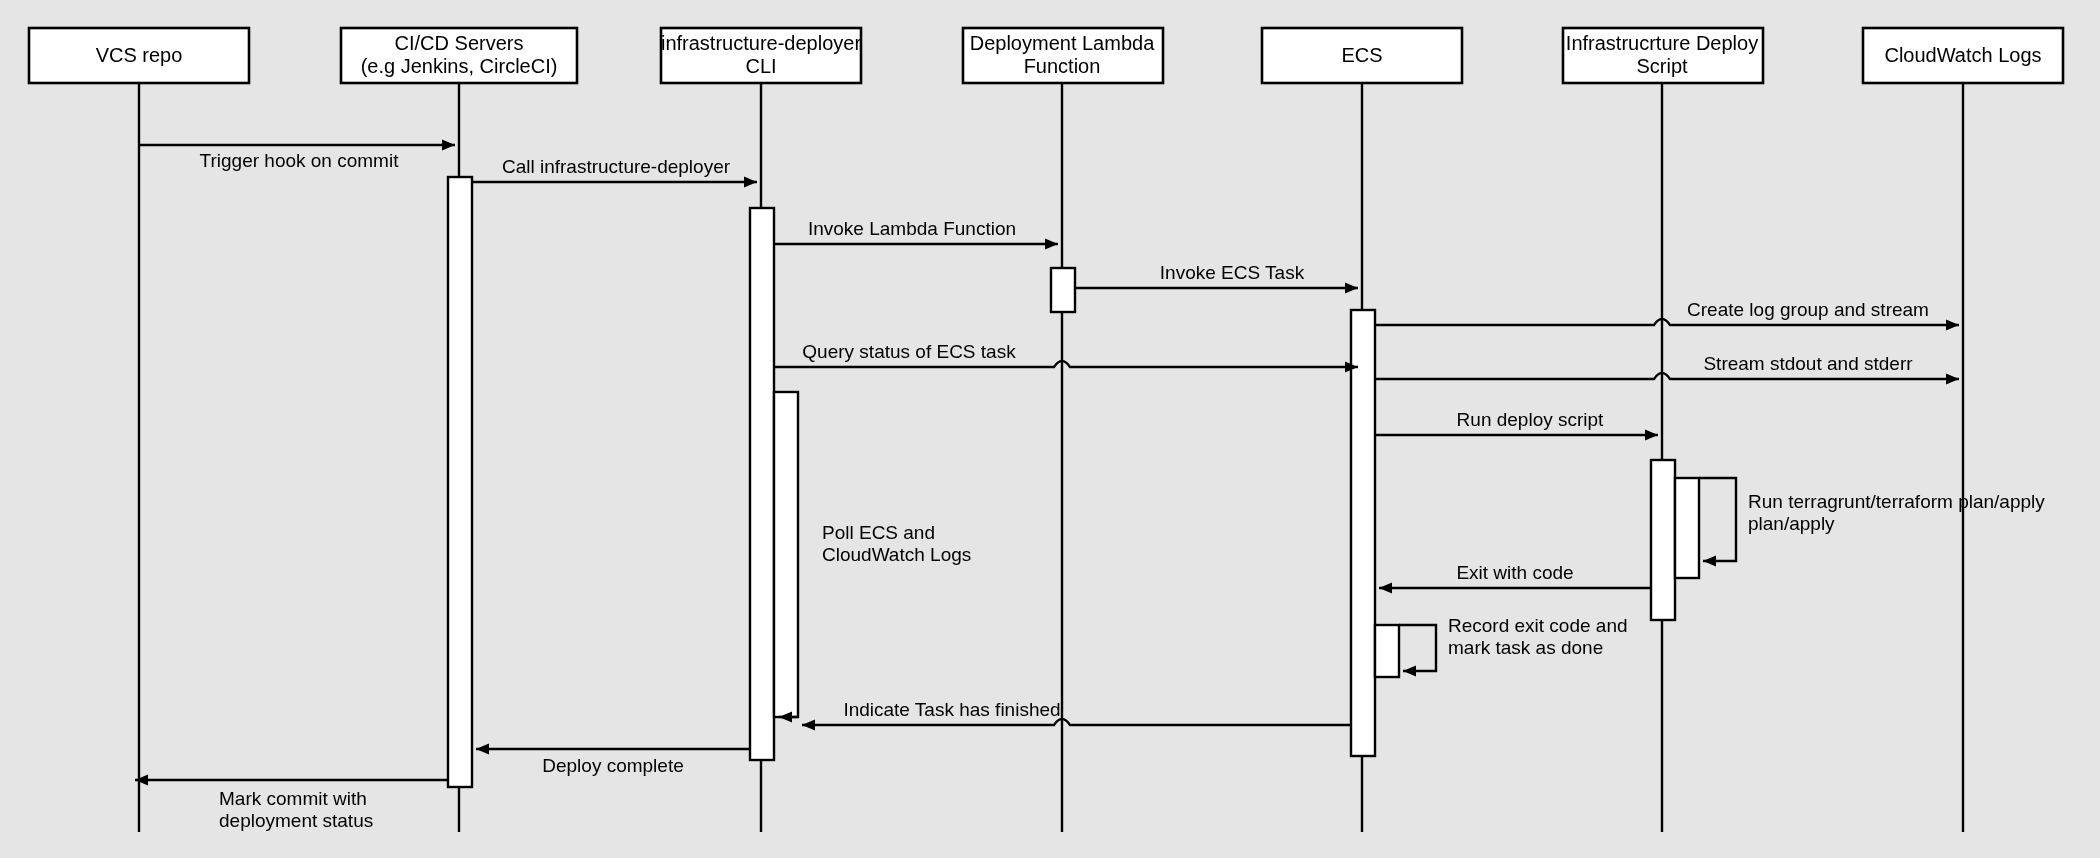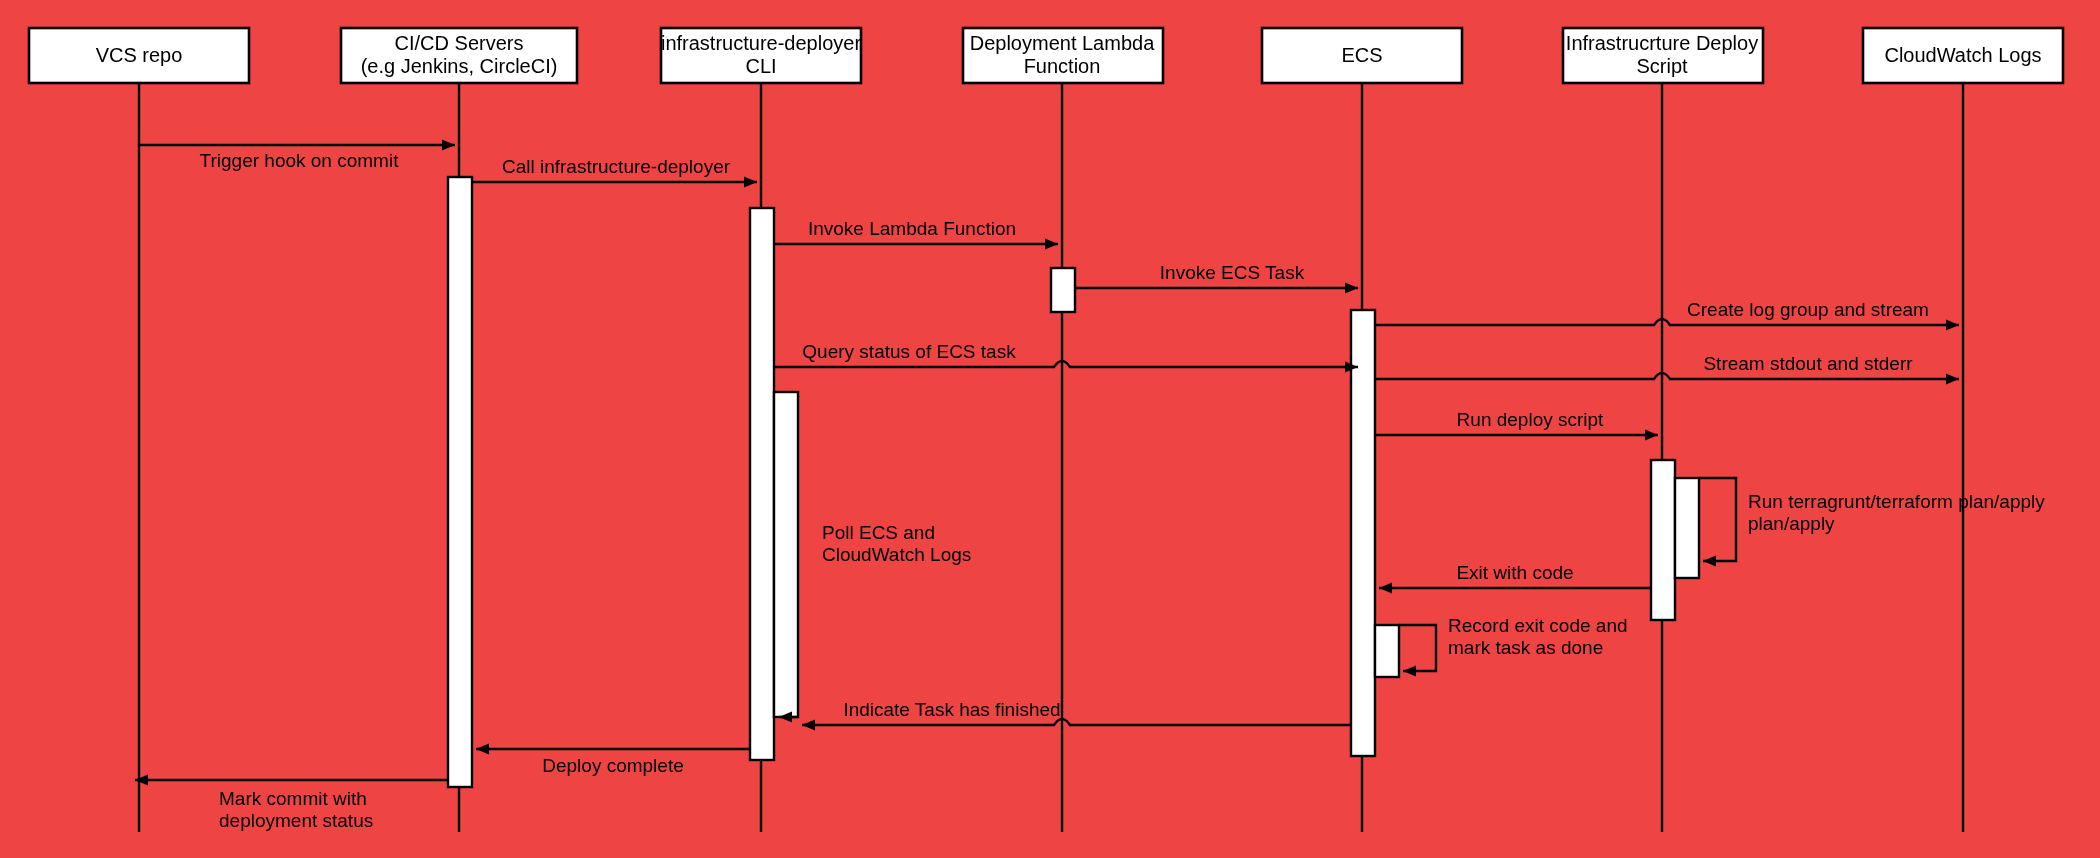--- a/index.html
+++ b/index.html
@@ -10,21 +10,21 @@
   body {
     width: 2100px;
     height: 858px;
     font-family: "Liberation Sans", sans-serif;
     overflow: hidden;
   }
   #diagram-root {
     position: relative;
     width: 2100px;
     height: 858px;
-    background: #ef4444;
+    background: #e5e5e5;
   }
   svg#seq {
     display: block;
     width: 2100px;
     height: 858px;
   }
   .lifeline { stroke: #000000; stroke-width: 2.4; fill: none; }
   .pbox { fill: #ffffff; stroke: #000000; stroke-width: 2.6; }
   .ptext {
     font-family: "Liberation Sans", sans-serif;

